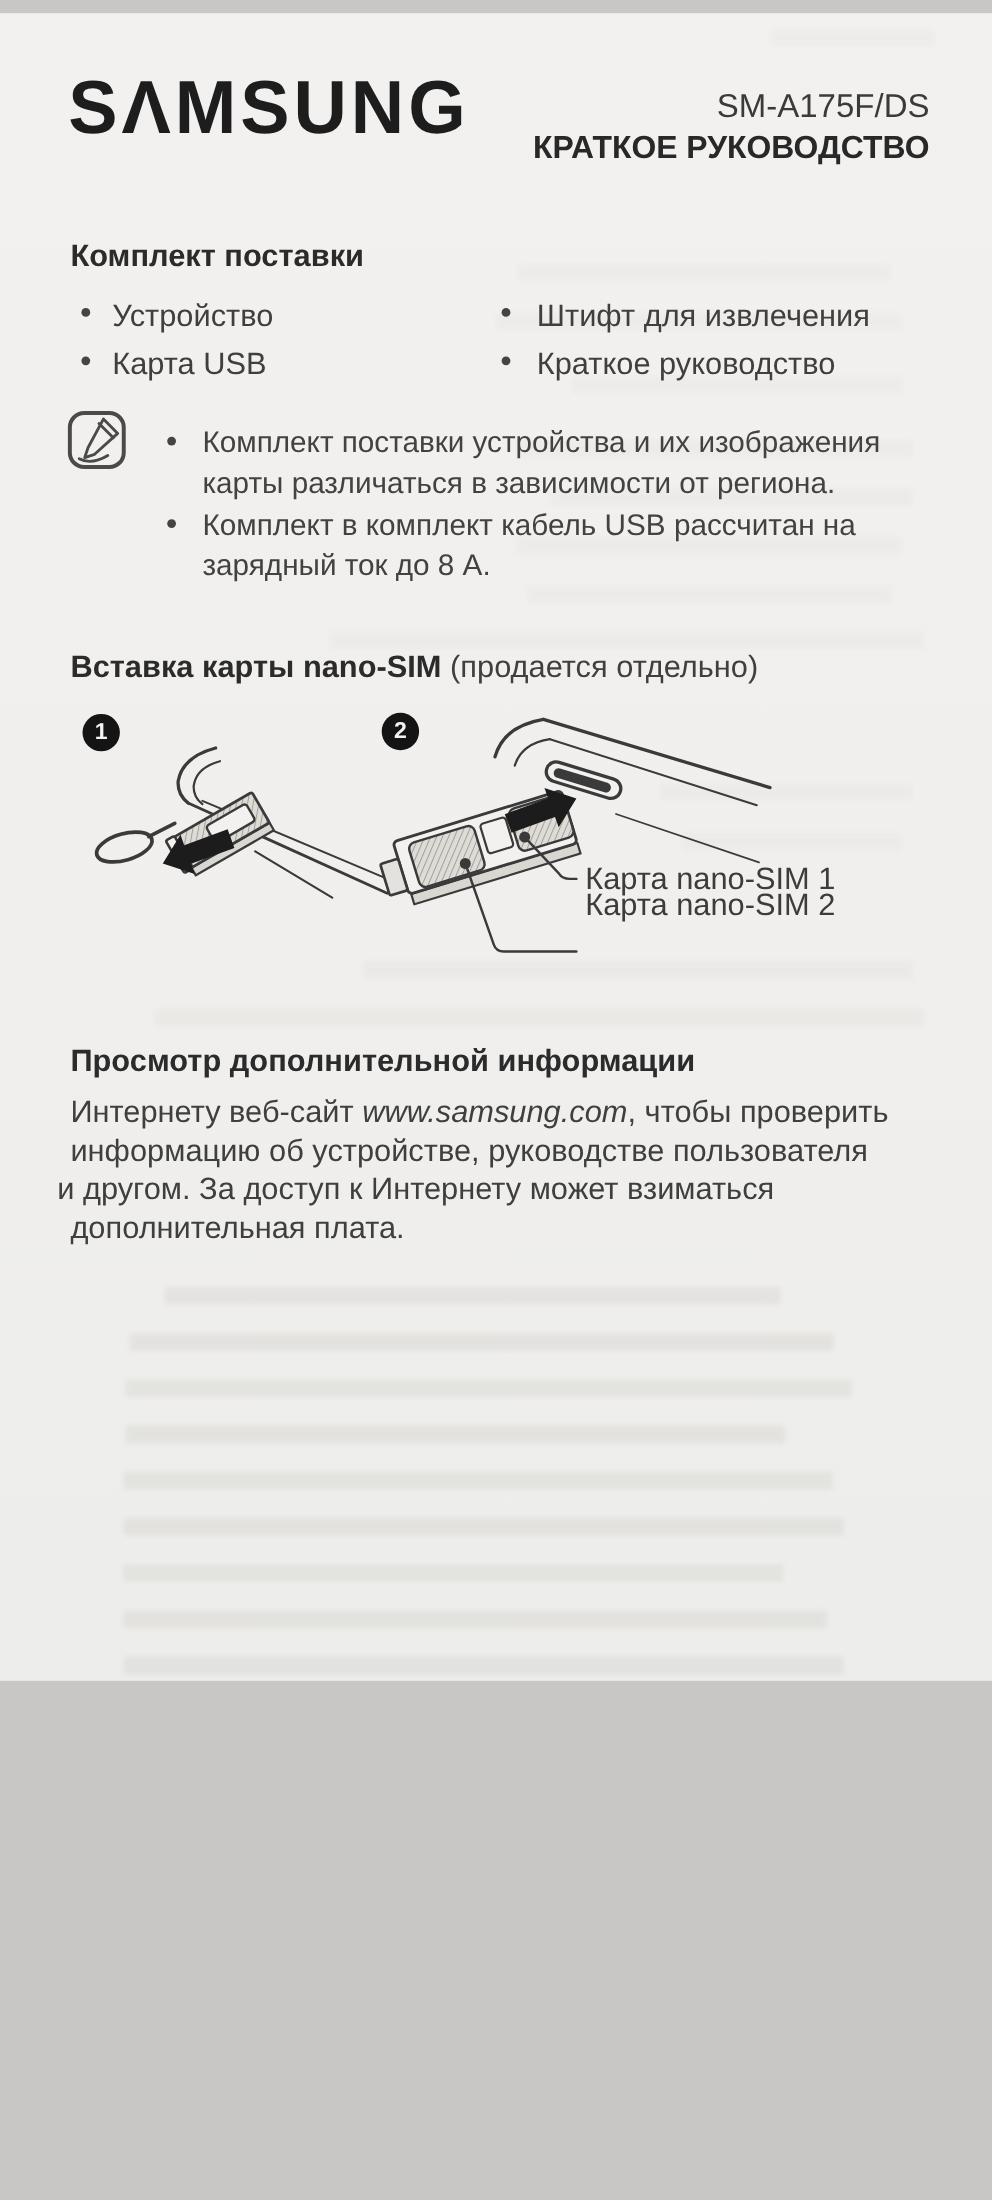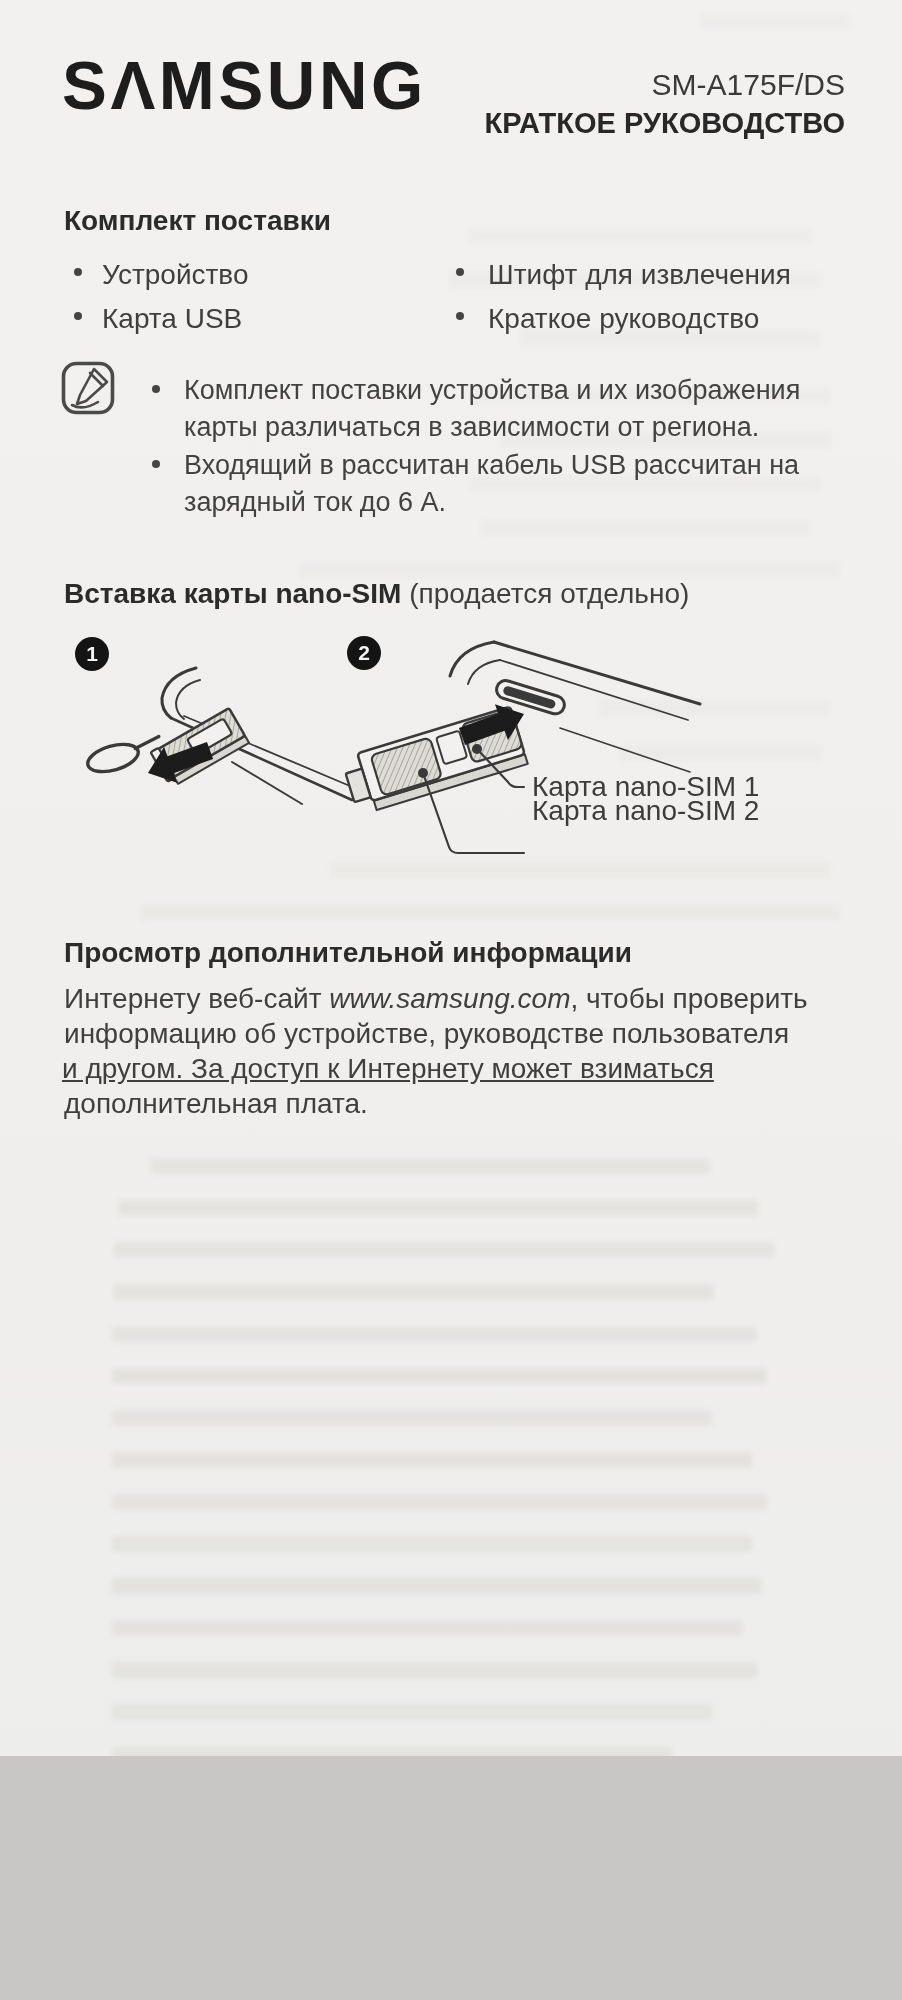--- a/index.html
+++ b/index.html
@@ -1,17 +1,17 @@
 <!DOCTYPE html>
 <html><head>
 <meta charset="utf-8">
 <style>
   html,body{margin:0;padding:0;background:#c8c7c5;}
   .page{
-    position:relative;width:902px;height:1756px;margin:0 auto;overflow:hidden;
+    position:relative;width:902px;height:1516px;margin:12px auto;overflow:hidden;
     background:linear-gradient(180deg,#f2f1ef 0%,#f0efed 55%,#ededeb 100%);
     font-family:"Liberation Sans",sans-serif;color:#3f3f3f;
   }
   .abs{position:absolute;}
   .nowrap{white-space:nowrap;}
   
   .logo{left:62px;top:52px;font-size:56px;font-weight:800;letter-spacing:3px;
         color:#1d1d1d;transform:scale(1.2,1.22);transform-origin:left top;line-height:1;}
   .header-right{right:57px;top:70px;text-align:right;line-height:1;}
   .model{font-size:30px;font-weight:400;color:#3a3a3a;}
@@ -93,22 +93,22 @@
     <g fill="none" stroke="#4a4a4a" stroke-width="2.6" stroke-linejoin="round" stroke-linecap="round">
       <path d="M 34,9 L 47,22 L 26,41 L 17,44 L 20,35 Z"></path>
       <path d="M 30,13 L 43,26"></path>
       <path d="M 12,45 Q 23,51 38,42"></path>
     </g>
   </svg>
   <div class="abs dot" style="left:152px;top:385px;"></div>
   <div class="abs note-line nowrap" style="left:184px;top:374px;">Комплект поставки устройства и их изображения</div>
   <div class="abs note-line nowrap" style="left:184px;top:411px;">карты различаться в зависимости от региона.</div>
   <div class="abs dot" style="left:152px;top:460px;"></div>
-  <div class="abs note-line nowrap" style="left:184px;top:449px;">Входящий в рассчитан кабель USB рассчитан на</div>
-  <div class="abs note-line nowrap" style="left:184px;top:486px;">зарядный ток до 6 А.</div>
+  <div class="abs note-line nowrap" style="left:184px;top:449px;">Комплект в комплект кабель USB рассчитан на</div>
+  <div class="abs note-line nowrap" style="left:184px;top:486px;">зарядный ток до 8 А.</div>
 
   <div class="abs h2 nowrap" style="left:64px;top:579px;">
     <span>Вставка карты nano-SIM</span><span class="light"> (продается отдельно)</span>
   </div>
 
   <div class="abs badge" style="left:75px;top:637px;">1</div>
   <div class="abs badge" style="left:347px;top:636px;">2</div>
 
   <svg class="abs" style="left:0;top:630px;" width="902" height="280" viewBox="0 0 902 280">
     <defs>
@@ -178,16 +178,16 @@
   </svg>
 
   <div class="abs diagram-label nowrap" style="left:532px;top:772px;text-align:center;">Карта nano-SIM 1</div>
   <div class="abs diagram-label nowrap" style="left:532px;top:796px;">Карта nano-SIM 2</div>
 
   <div class="abs h2 nowrap" style="left:64px;top:938px;">Просмотр дополнительной информации</div>
   <div class="abs body-line nowrap" style="left:64px;top:982px;">
     <span>Интернету веб-сайт </span><span class="italic">www.samsung.com</span><span>, чтобы проверить</span>
   </div>
   <div class="abs body-line nowrap" style="left:64px;top:1017px;">информацию об устройстве, руководстве пользователя</div>
-  <div class="abs body-line nowrap" style="left:62px;top:1052px;text-decoration:underline;">и другом. За доступ к Интернету может взиматься</div>
+  <div class="abs body-line nowrap" style="left:52px;top:1052px;">и другом. За доступ к Интернету может взиматься</div>
   <div class="abs body-line nowrap" style="left:64px;top:1087px;">дополнительная плата.</div>
 
 </div>
 
 </body></html>

